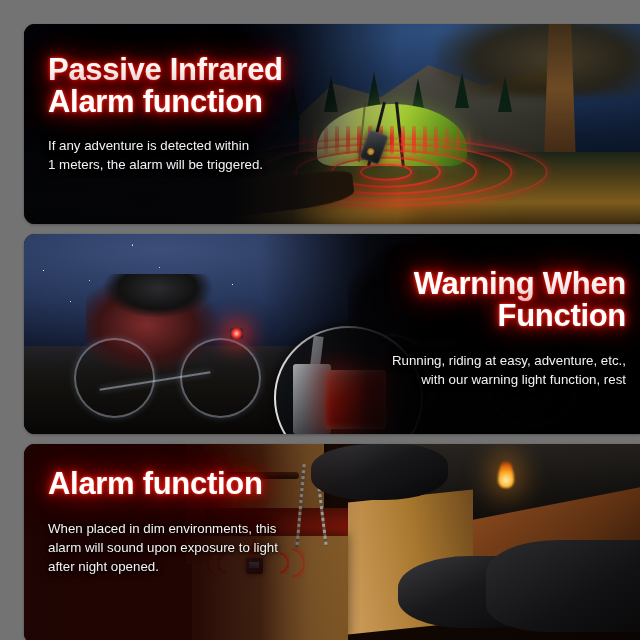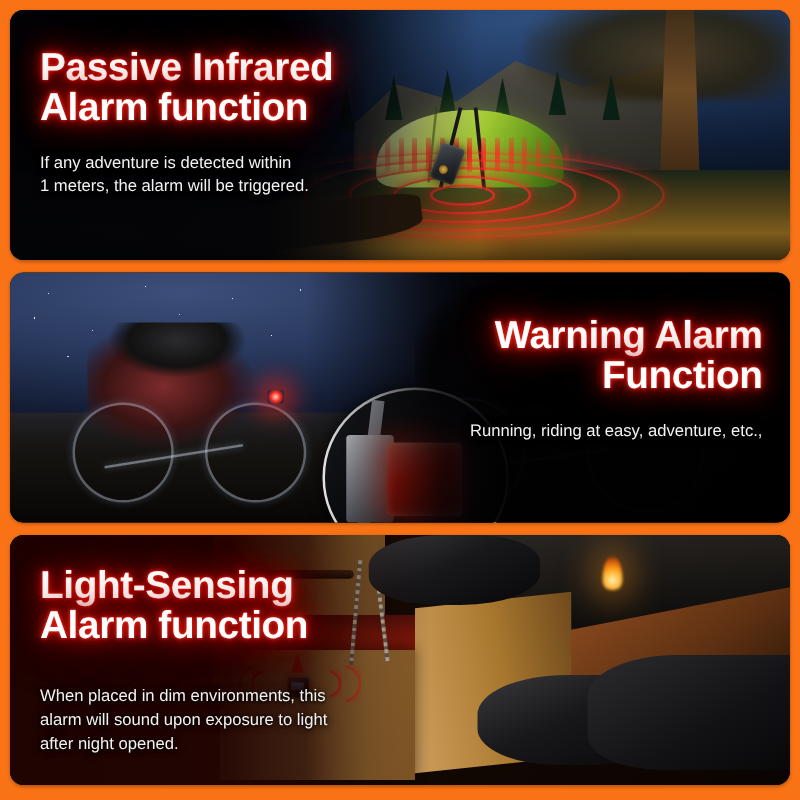--- a/index.html
+++ b/index.html
@@ -3,22 +3,22 @@
 <meta charset="utf-8">
 <style>
   * { margin:0; padding:0; box-sizing:border-box; }
   html, body {
     width:640px; height:640px; overflow:hidden;
     background:#e9e9e9;
     font-family:"Liberation Sans", sans-serif;
   }
   .page {
     position:relative; width:640px; height:640px;
-    background:#f97316;
-    padding:8px; display:flex; flex-direction:column; gap:10px;
+    background:#737373;
+    padding:24px; display:flex; flex-direction:column; gap:10px;
   }
 
   
   .panel {
     position:relative; width:624px; height:200px;
     border-radius:11px; overflow:hidden;
     background:#05060a;
     box-shadow:0 1px 3px rgba(0,0,0,.28);
     flex:0 0 auto;
   }
@@ -339,21 +339,21 @@
     position:absolute; left:74%; top:48%; width:32%; height:46%;
     background:linear-gradient(150deg,#2c2c30 0%,#121214 55%,#050506 100%);
     border-radius:36% 12% 12% 30%; filter:blur(.6px);
   }
   #p3 .veil {
     background:linear-gradient(to right,
       rgba(30,4,2,.985) 0%, rgba(34,5,2,.965) 28%,
       rgba(30,5,3,.80) 38%, rgba(20,4,2,.30) 46%, rgba(0,0,0,0) 54%);
   }
   #p3 .copy { left:24px; top:24px; }
-  #p3 .body { margin-top:32px; }
+  #p3 .body { margin-top:20px; }
 </style>
 </head>
 <body>
 
 <div class="page">
 
   <div class="panel" id="p1">
     <div class="scene">
       <div class="sky"></div>
       <div class="cliff"></div>
@@ -413,25 +413,26 @@
       <div class="headlamp"></div>
       <div class="inset">
         <div class="stem"></div>
         <div class="body1"></div>
         <div class="lamp"></div>
       </div>
     </div>
     <div class="veil"></div>
     <div class="copy">
       <div class="title">
-        <span>Warning Alarm</span>
+        <span>Warning When</span>
         <span>Function</span>
       </div>
       <div class="body">
         <span>Running, riding at easy, adventure, etc.,</span>
+        <span>with our warning light function, rest</span>
       </div>
     </div>
   </div>
 
   <div class="panel" id="p3">
     <div class="scene">
       <div class="room"></div>
       <div class="stovetop"></div>
       <div class="flame"></div>
       <div class="tabletop"></div>
@@ -448,21 +449,20 @@
       <div class="dev3"></div>
       <div class="chain"></div>
       <div class="chain b"></div>
       <div class="glove g1"></div>
       <div class="glove g2"></div>
       <div class="arm"></div>
     </div>
     <div class="veil"></div>
     <div class="copy">
       <div class="title">
-        <span>Light-Sensing</span>
         <span>Alarm function</span>
       </div>
       <div class="body">
         <span>When placed in dim environments, this</span>
         <span>alarm will sound upon exposure to light</span>
         <span>after night opened.</span>
       </div>
     </div>
   </div>
 

